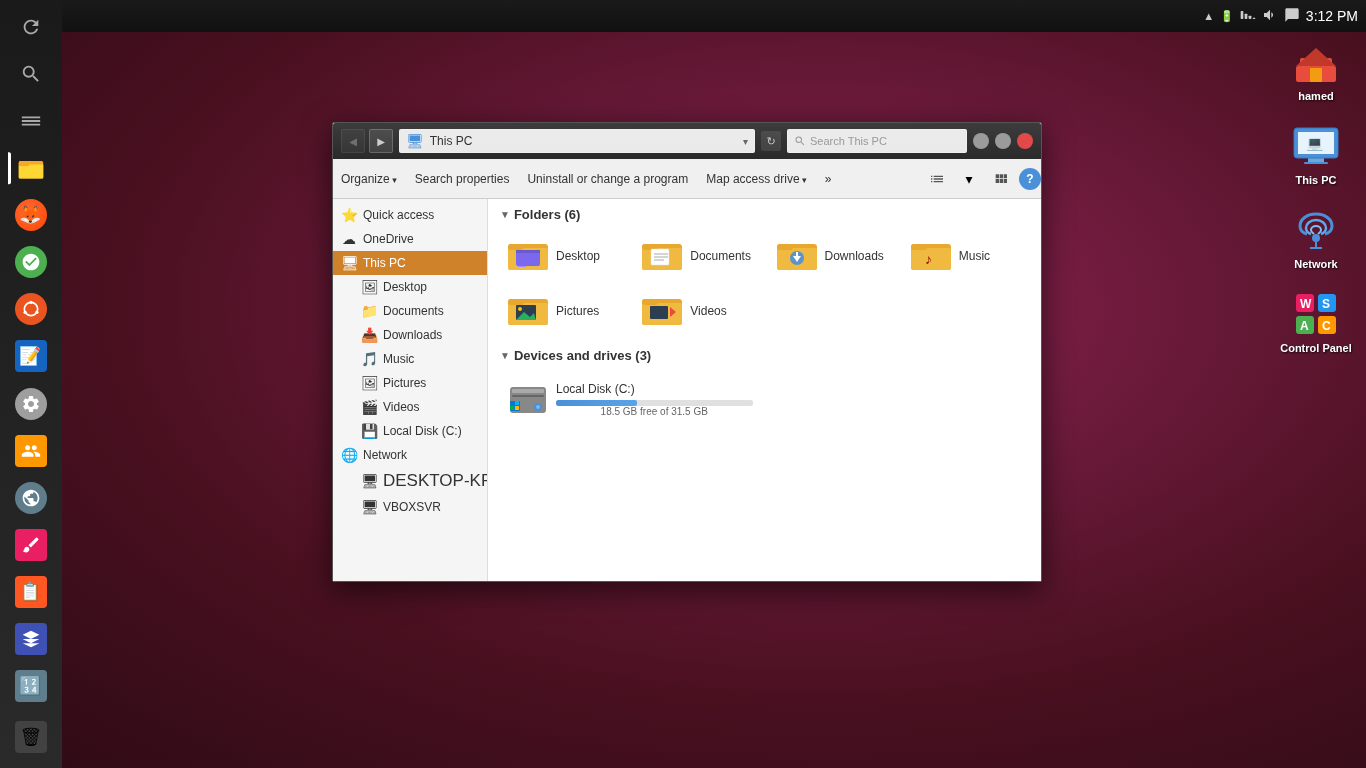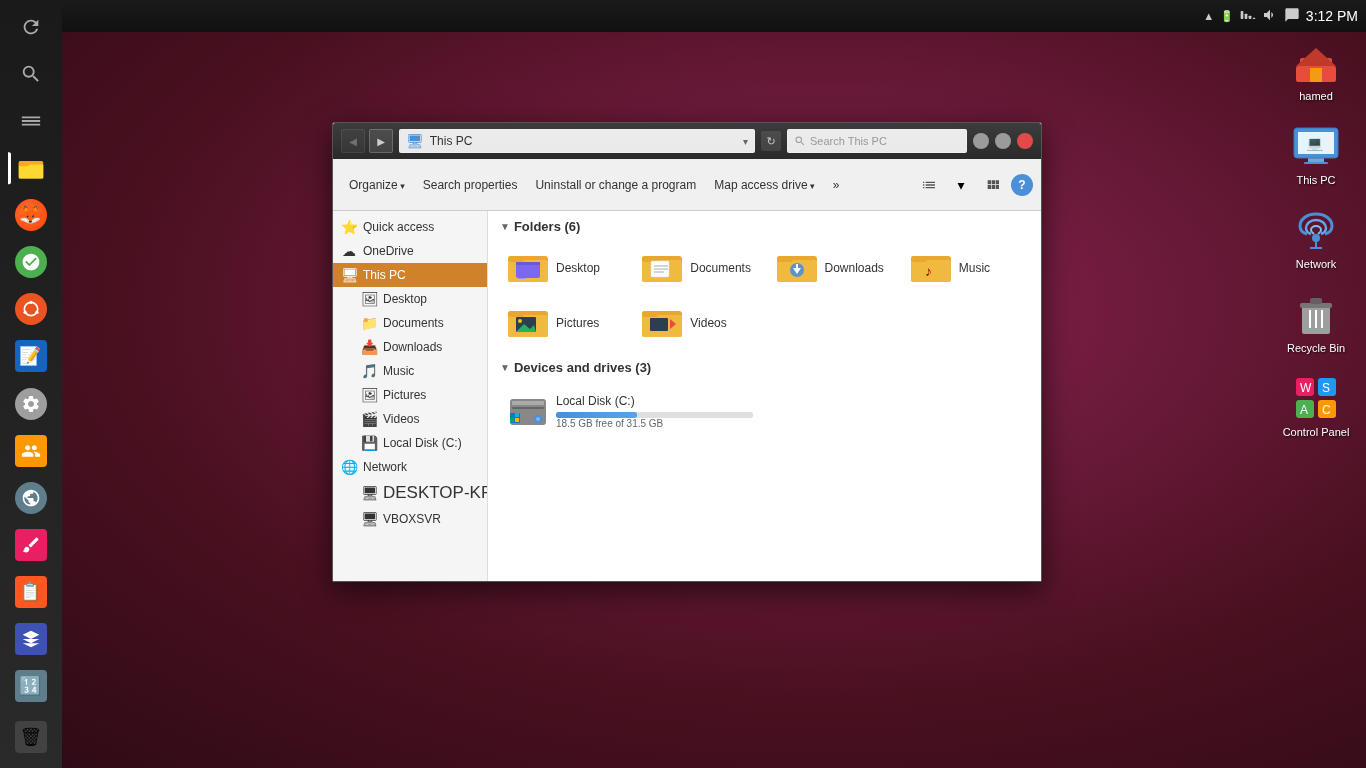--- a/index.html
+++ b/index.html
@@ -78,20 +78,21 @@
 
     
     .desktop-icons-right {
       position: absolute;
       right: 10px;
       top: 38px;
       display: flex;
       flex-direction: column;
       gap: 20px;
       z-index: 10;
+      font-weight: bold;
     }
     .desktop-icon {
       display: flex;
       flex-direction: column;
       align-items: center;
       gap: 4px;
       cursor: pointer;
       width: 80px;
     }
     .desktop-icon .icon-img {
@@ -218,26 +219,26 @@
       display: flex;
       align-items: center;
       padding: 0 6px;
       gap: 4px;
       font-size: 11px;
       color: #999;
     }
 
     
     .ribbon {
-      height: 52px;
+      height: 40px;
       background: #f0f0f0;
       border-bottom: 1px solid #ccc;
       display: flex;
       align-items: center;
-      padding: 0 8px;
+      padding: 0 0;
       gap: 2px;
     }
     .ribbon-btn {
       padding: 4px 8px;
       font-size: 12px;
       color: #333;
       background: none;
       border: none;
       cursor: pointer;
       border-radius: 2px;
@@ -362,21 +363,21 @@
       background: #e0e0e0;
       border-radius: 2px;
       margin-top: 4px;
       overflow: hidden;
     }
     .disk-bar-fill {
       height: 100%;
       background: linear-gradient(to right, #4a90d9, #5ba3e8);
       border-radius: 2px;
     }
-    .disk-info { font-size: 10px; color: #666; margin-top: 0; }
+    .disk-info { font-size: 10px; color: #666; margin-top: 0; text-align: center; }
 
     
     .folder-svg { width: 40px; height: 35px; }
   </style>
 </head>
 <body>
 
 <div class="taskbar-left">
 
   <div class="app-icon">
@@ -536,33 +537,20 @@
         <path d="M24 20 C21 20 19 22 19 24 C19 26 21 27 22 28" stroke="#7DBFF0" stroke-width="2" fill="none"></path>
         <path d="M24 20 C27 20 29 22 29 24 C29 26 27 27 26 28" stroke="#7DBFF0" stroke-width="2" fill="none"></path>
         <circle cx="24" cy="32" r="4" fill="#4A90D9"></circle>
         <line x1="24" y1="36" x2="24" y2="42" stroke="#4A90D9" stroke-width="2"></line>
         <line x1="18" y1="42" x2="30" y2="42" stroke="#4A90D9" stroke-width="2"></line>
       </svg>
     </div>
     <span class="icon-label">Network</span>
   </div>
 
-  <div class="desktop-icon">
-    <div class="icon-img">
-      <svg width="48" height="48" viewBox="0 0 48 48">
-        <rect x="10" y="16" width="28" height="28" rx="2" fill="#9E9E9E"></rect>
-        <rect x="8" y="13" width="32" height="5" rx="2" fill="#757575"></rect>
-        <rect x="18" y="8" width="12" height="6" rx="2" fill="#616161"></rect>
-        <line x1="18" y1="20" x2="18" y2="38" stroke="white" stroke-width="2"></line>
-        <line x1="24" y1="20" x2="24" y2="38" stroke="white" stroke-width="2"></line>
-        <line x1="30" y1="20" x2="30" y2="38" stroke="white" stroke-width="2"></line>
-      </svg>
-    </div>
-    <span class="icon-label">Recycle Bin</span>
-  </div>
 
   <div class="desktop-icon">
     <div class="icon-img">
       <svg width="48" height="48" viewBox="0 0 48 48">
         <rect x="4" y="4" width="18" height="18" rx="3" fill="#E91E63"></rect>
         <rect x="26" y="4" width="18" height="18" rx="3" fill="#2196F3"></rect>
         <rect x="4" y="26" width="18" height="18" rx="3" fill="#4CAF50"></rect>
         <rect x="26" y="26" width="18" height="18" rx="3" fill="#FF9800"></rect>
         <text x="8" y="18" font-size="12" fill="white">W</text>
         <text x="30" y="18" font-size="12" fill="white">S</text>

